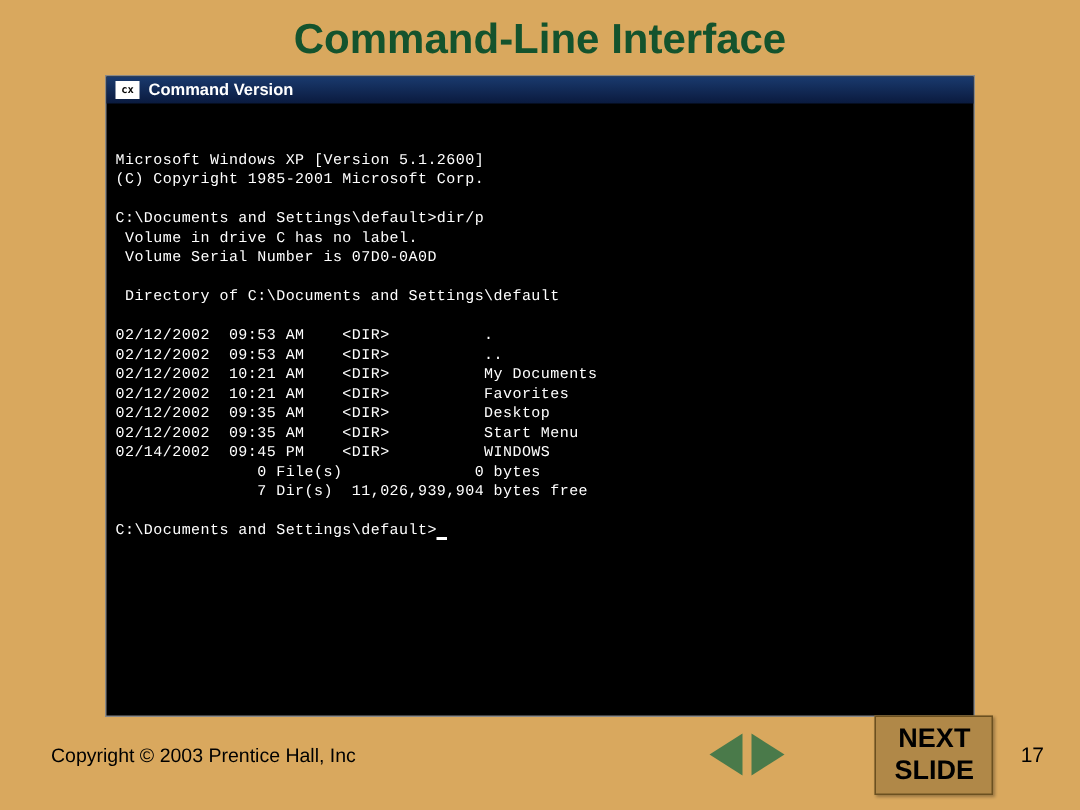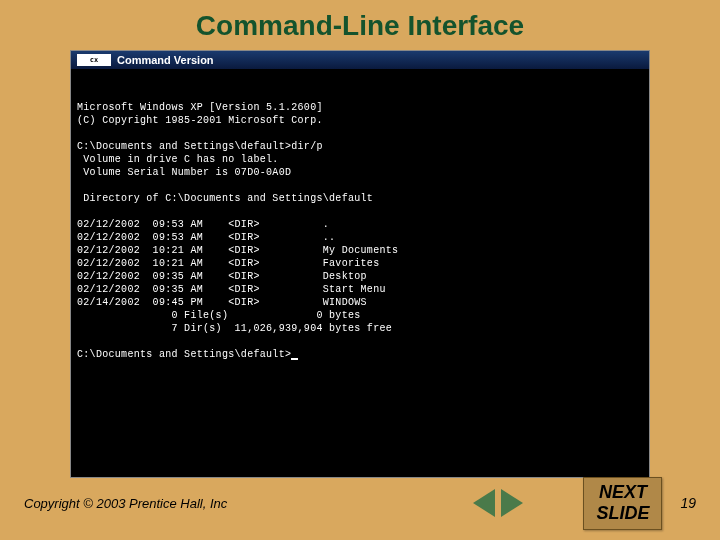--- a/index.html
+++ b/index.html
@@ -27,21 +27,21 @@
     .title-bar {
       background: linear-gradient(to bottom, #1a3a6e, #0a1a3e);
       color: #fff;
       padding: 3px 6px;
       display: flex;
       align-items: center;
       font-size: 11px;
       font-weight: bold;
     }
     .title-bar-icon {
-      width: 34px;
+      width: 16px;
       height: 12px;
       background: #fff;
       margin-right: 6px;
       display: inline-flex;
       align-items: center;
       justify-content: center;
       font-size: 7px;
       color: #000;
       font-family: monospace;
     }
@@ -60,26 +60,25 @@
       display: inline-block;
       width: 7px;
       height: 2px;
       background: #fff;
       vertical-align: bottom;
       margin-bottom: 1px;
     }
     .footer {
       position: absolute;
       bottom: 10px;
-      left: 0;
+      left: 10px;
       right: 0;
       display: flex;
       align-items: center;
       padding: 0 24px;
-      font-style: italic;
     }
     .copyright {
       font-size: 13px;
       color: #000;
       flex: 1;
     }
     .nav-arrows {
       display: flex;
       gap: 6px;
       margin-right: 60px;
@@ -152,14 +151,14 @@
 <div class="footer">
   <div class="copyright">Copyright © 2003 Prentice Hall, Inc</div>
   <div class="nav-arrows">
     <div class="arrow-btn arrow-left"></div>
     <div class="arrow-btn arrow-right"></div>
   </div>
   <div class="next-slide-btn">
     <div>NEXT</div>
     <div>SLIDE</div>
   </div>
-  <div class="slide-number">19</div>
+  <div class="slide-number">17</div>
 </div>
 
 </body></html>

